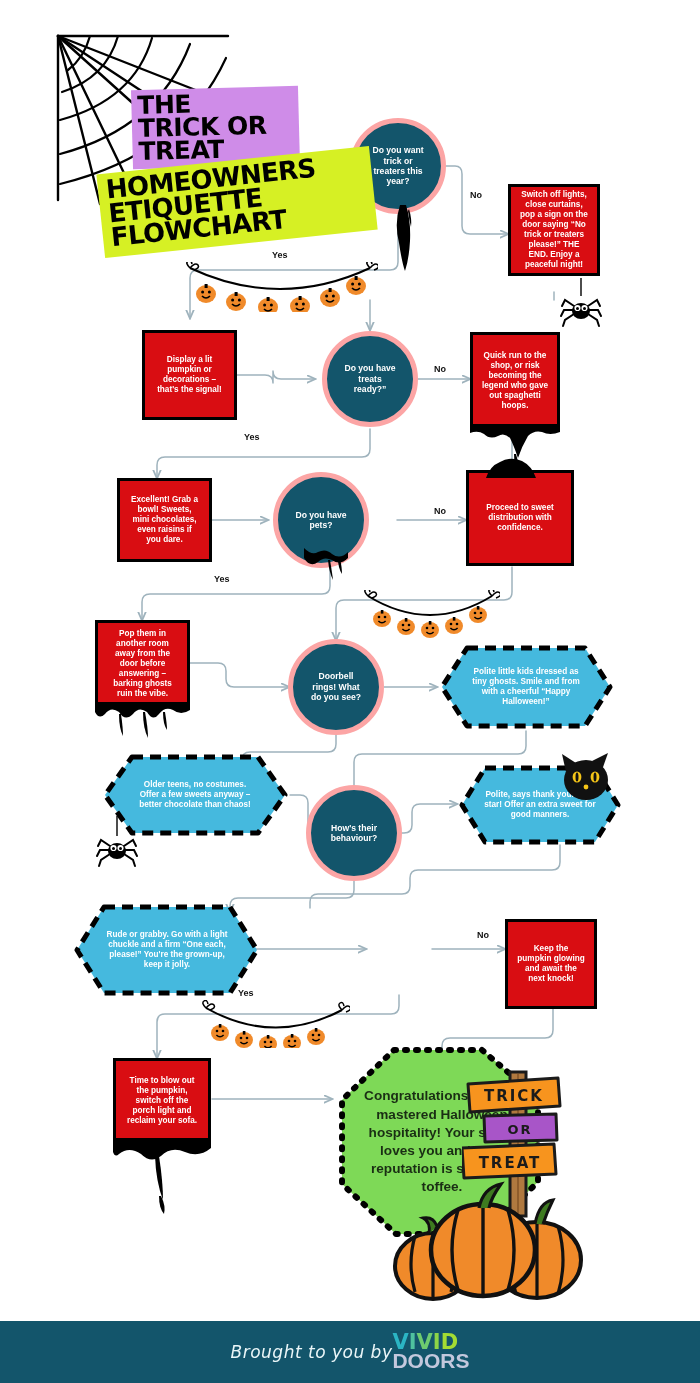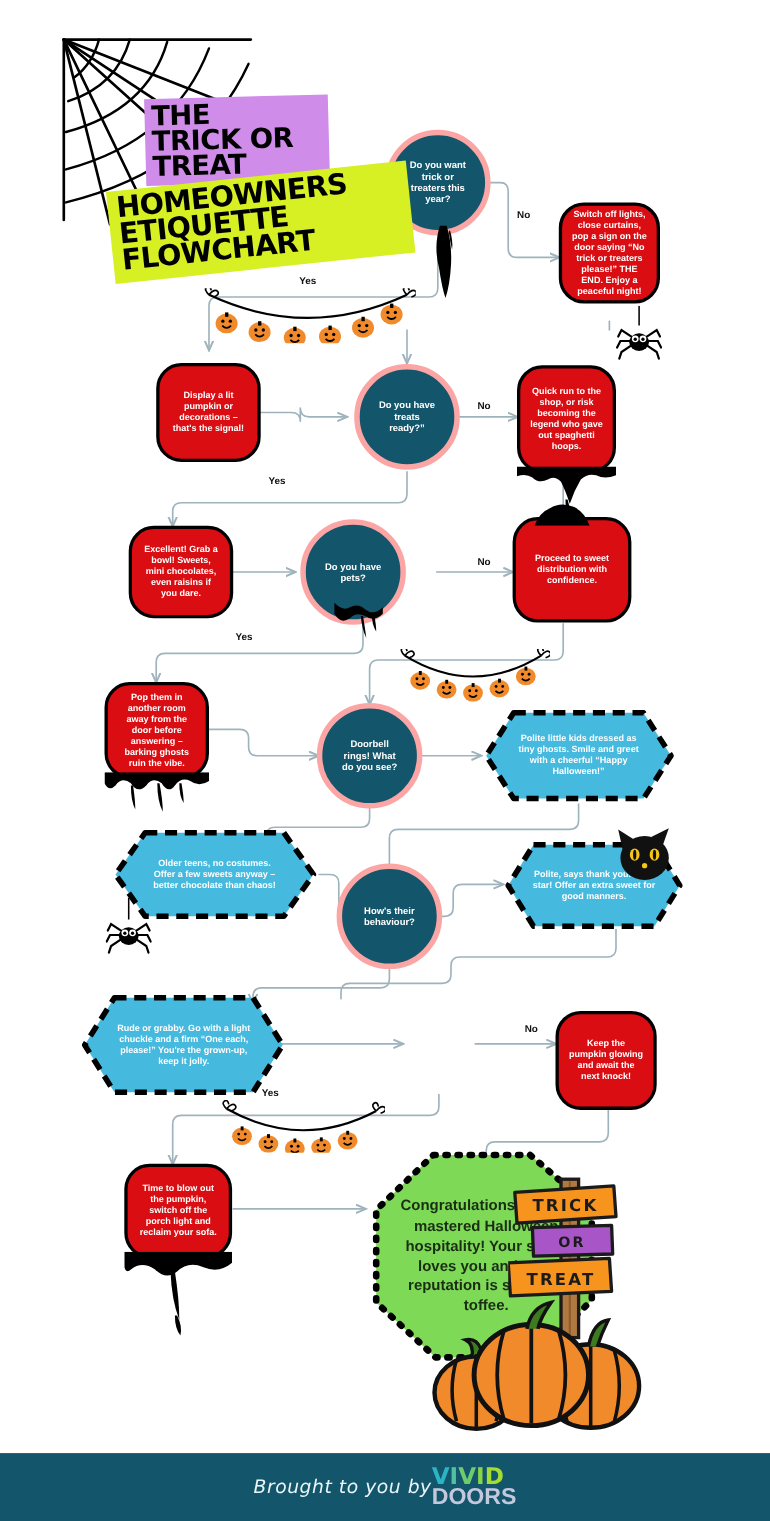--- a/index.html
+++ b/index.html
@@ -36,21 +36,21 @@
     z-index:4;
   }
   .title-green .ln{
     font-family:"DejaVu Sans", sans-serif;
     font-weight:bold;color:#000;line-height:0.93;
     letter-spacing:-0.6px;text-transform:uppercase;
     font-size:26px;
   }
 
   
-  .node{position:absolute;box-sizing:border-box;display:flex;align-items:center;justify-content:center;text-align:center;border-radius:23px;}
+  .node{position:absolute;box-sizing:border-box;display:flex;align-items:center;justify-content:center;text-align:center;}
   .node .txt{
     color:#ffffff;font-weight:bold;line-height:1.22;
     font-size:8.4px;padding:4px 9px;
     font-family:"Liberation Sans", sans-serif;
   }
 
   .circle{
     background:#13556b;border:5px solid #fca5a5;border-radius:50%;
   }
   .circle .txt{font-size:8.6px;padding:0 14px;}
@@ -335,21 +335,21 @@
   </svg>
 
   <div class="node circle" style="left:288px;top:639px;width:96px;height:96px;">
     <div class="txt">Doorbell rings! What do you see?</div>
   </div>
 
   <div class="hexwrap" style="left:437px;top:643px;width:178px;height:88px;">
     <svg class="hexsvg" width="178" height="88" viewBox="0 0 178 88">
       <path d="M30,5 H148 L173,44 L148,83 H30 L5,44 Z" fill="#45b9de" stroke="#000" stroke-width="5" stroke-dasharray="11 7" stroke-linejoin="round"></path>
     </svg>
-    <div class="txt">Polite little kids dressed as tiny ghosts. Smile and greet with a cheerful “Happy Halloween!”</div>
+    <div class="txt">Polite little kids dressed as tiny ghosts. Smile and from with a cheerful “Happy Halloween!”</div>
   </div>
 
   <svg class="abs" style="left:360px;top:590px;" width="140" height="48">
     <path d="M8,6 Q70,44 132,6" fill="none" stroke="#000" stroke-width="2"></path>
     <g stroke="#000" stroke-width="1.5" fill="none">
       <path d="M8,6 q-5,-5 -2,-7 q3,-2 4,3"></path>
         <path d="M8,6 q5,-6 8,-3 q2,3 -4,5"></path>
       <path d="M132,6 q-5,-5 -2,-7 q3,-2 4,3"></path>
         <path d="M132,6 q5,-6 8,-3 q2,3 -4,5"></path>
     </g>

